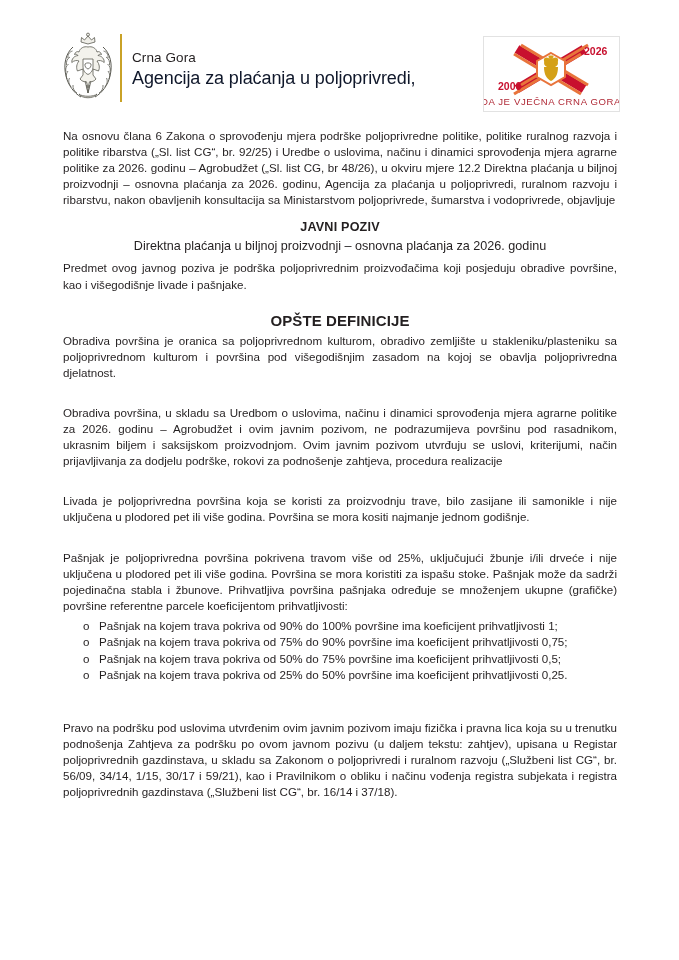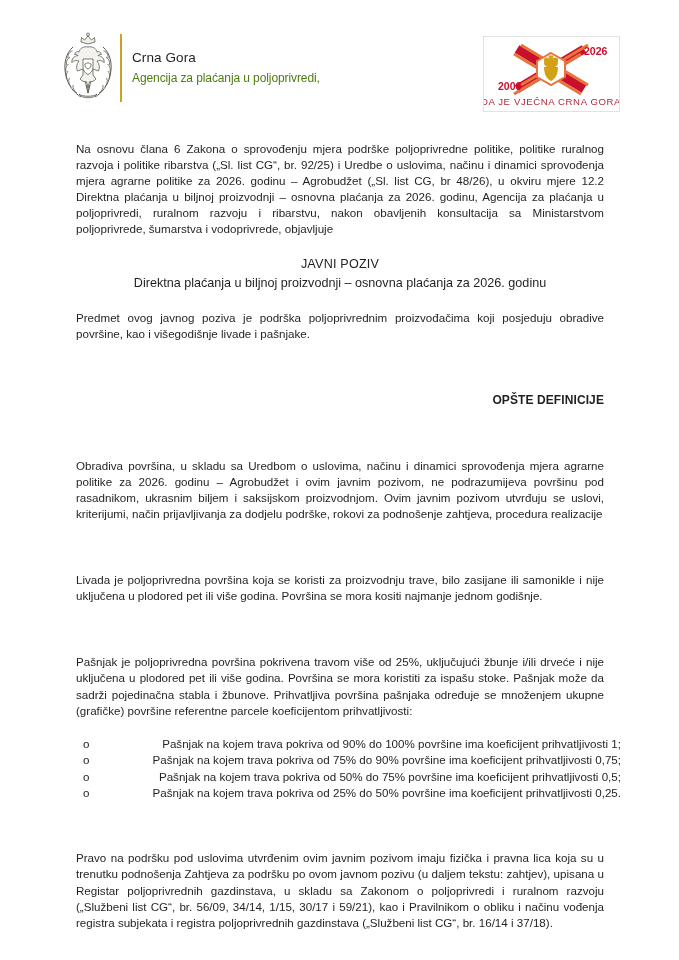--- a/index.html
+++ b/index.html
@@ -61,23 +61,23 @@
     padding-top: 2px;
   }
   .header-text .l1 {
     font-size: 13.5px;
     line-height: 20px;
     color: #231f20;
     letter-spacing: 0.1px;
   }
   .header-text .l2,
   .header-text .l3 {
-    font-size: 12px;
+    font-size: 18px;
     line-height: 20px;
-    color: #4d7c0f;
+    color: #0f172a;
     letter-spacing: -0.1px;
   }
 
   
   .logo-box {
     position: absolute;
     left: 483px;
     top: 6px;
     width: 137px;
     height: 76px;
@@ -88,53 +88,53 @@
   .logo-box svg { display: block; }
 
   
   .content {
     position: absolute;
     left: 59px;
     top: 124px;
     width: 562px;
   }
   p {
-    margin: 17px;
+    margin: 4px;
     font-size: 11.6px;
     line-height: 16.1px;
     text-align: justify;
     color: #231f20;
   }
   p.jtext { text-align: justify; text-justify: inter-word; }
   p.noj { text-align: left; }
   .gap-md { height: 16px; }
 
   .title-block {
     text-align: center;
     margin-top: 10px;
   }
   .title-main {
     font-size: 12.6px;
-    font-weight: normal;
+    font-weight: bold;
     line-height: 19px;
     letter-spacing: 0.2px;
   }
   .title-sub {
     font-size: 12.6px;
     font-weight: normal;
     line-height: 19px;
   }
 
   .section-head {
-    font-size: 12px;
+    font-size: 15px;
     font-weight: bold;
     line-height: 16px;
     letter-spacing: 0.1px;
-    margin: 17px;
-    text-align: right;
+    margin: 0;
+    text-align: center;
   }
 
   ul.coef-list {
     list-style: none;
     margin: 0;
     padding: 0 0 0 24px;
   }
   ul.coef-list li {
     font-size: 11.6px;
     line-height: 16.4px;
@@ -142,21 +142,20 @@
     align-items: baseline;
     color: #231f20;
   }
   ul.coef-list li .marker {
     flex: 0 0 16px;
     font-size: 11.6px;
     color: #231f20;
   }
   ul.coef-list li .li-text {
     flex: 1 1 auto;
-    text-align: right;
   }
 </style>
 </head>
 <body>
 
 <div class="page">
 
   <div class="header">
     <div class="header-left">
       <div class="coa">
@@ -242,20 +241,21 @@
     <div class="title-block">
       <div class="title-main">JAVNI POZIV</div>
       <div class="title-sub">Direktna plaćanja u biljnoj proizvodnji – osnovna plaćanja za 2026. godinu</div>
     </div>
 
     <p class="jtext">Predmet ovog javnog poziva je podrška poljoprivrednim proizvođačima koji posjeduju obradive površine, kao i višegodišnje livade i pašnjake.</p>
 
     <div class="gap-md"></div>
 
     <p class="section-head">OPŠTE DEFINICIJE</p>
+    <p class="jtext">Obradiva površina je oranica sa poljoprivrednom kulturom, obradivo zemljište u stakleniku/plasteniku sa poljoprivrednom kulturom i površina pod višegodišnjim zasadom na kojoj se obavlja poljoprivredna djelatnost.</p>
 
     <div class="gap-md"></div>
 
     <p class="jtext">Obradiva površina, u skladu sa Uredbom o uslovima, načinu i dinamici sprovođenja mjera agrarne politike za 2026. godinu – Agrobudžet i ovim javnim pozivom, ne podrazumijeva površinu pod rasadnikom, ukrasnim biljem i saksijskom proizvodnjom. Ovim javnim pozivom utvrđuju se uslovi, kriterijumi, način prijavljivanja za dodjelu podrške, rokovi za podnošenje zahtjeva, procedura realizacije</p>
 
     <div class="gap-md"></div>
 
     <p class="jtext">Livada je poljoprivredna površina koja se koristi za proizvodnju trave, bilo zasijane ili samonikle i nije uključena u plodored pet ili više godina. Površina se mora kositi najmanje jednom godišnje.</p>
 
     <div class="gap-md"></div>

